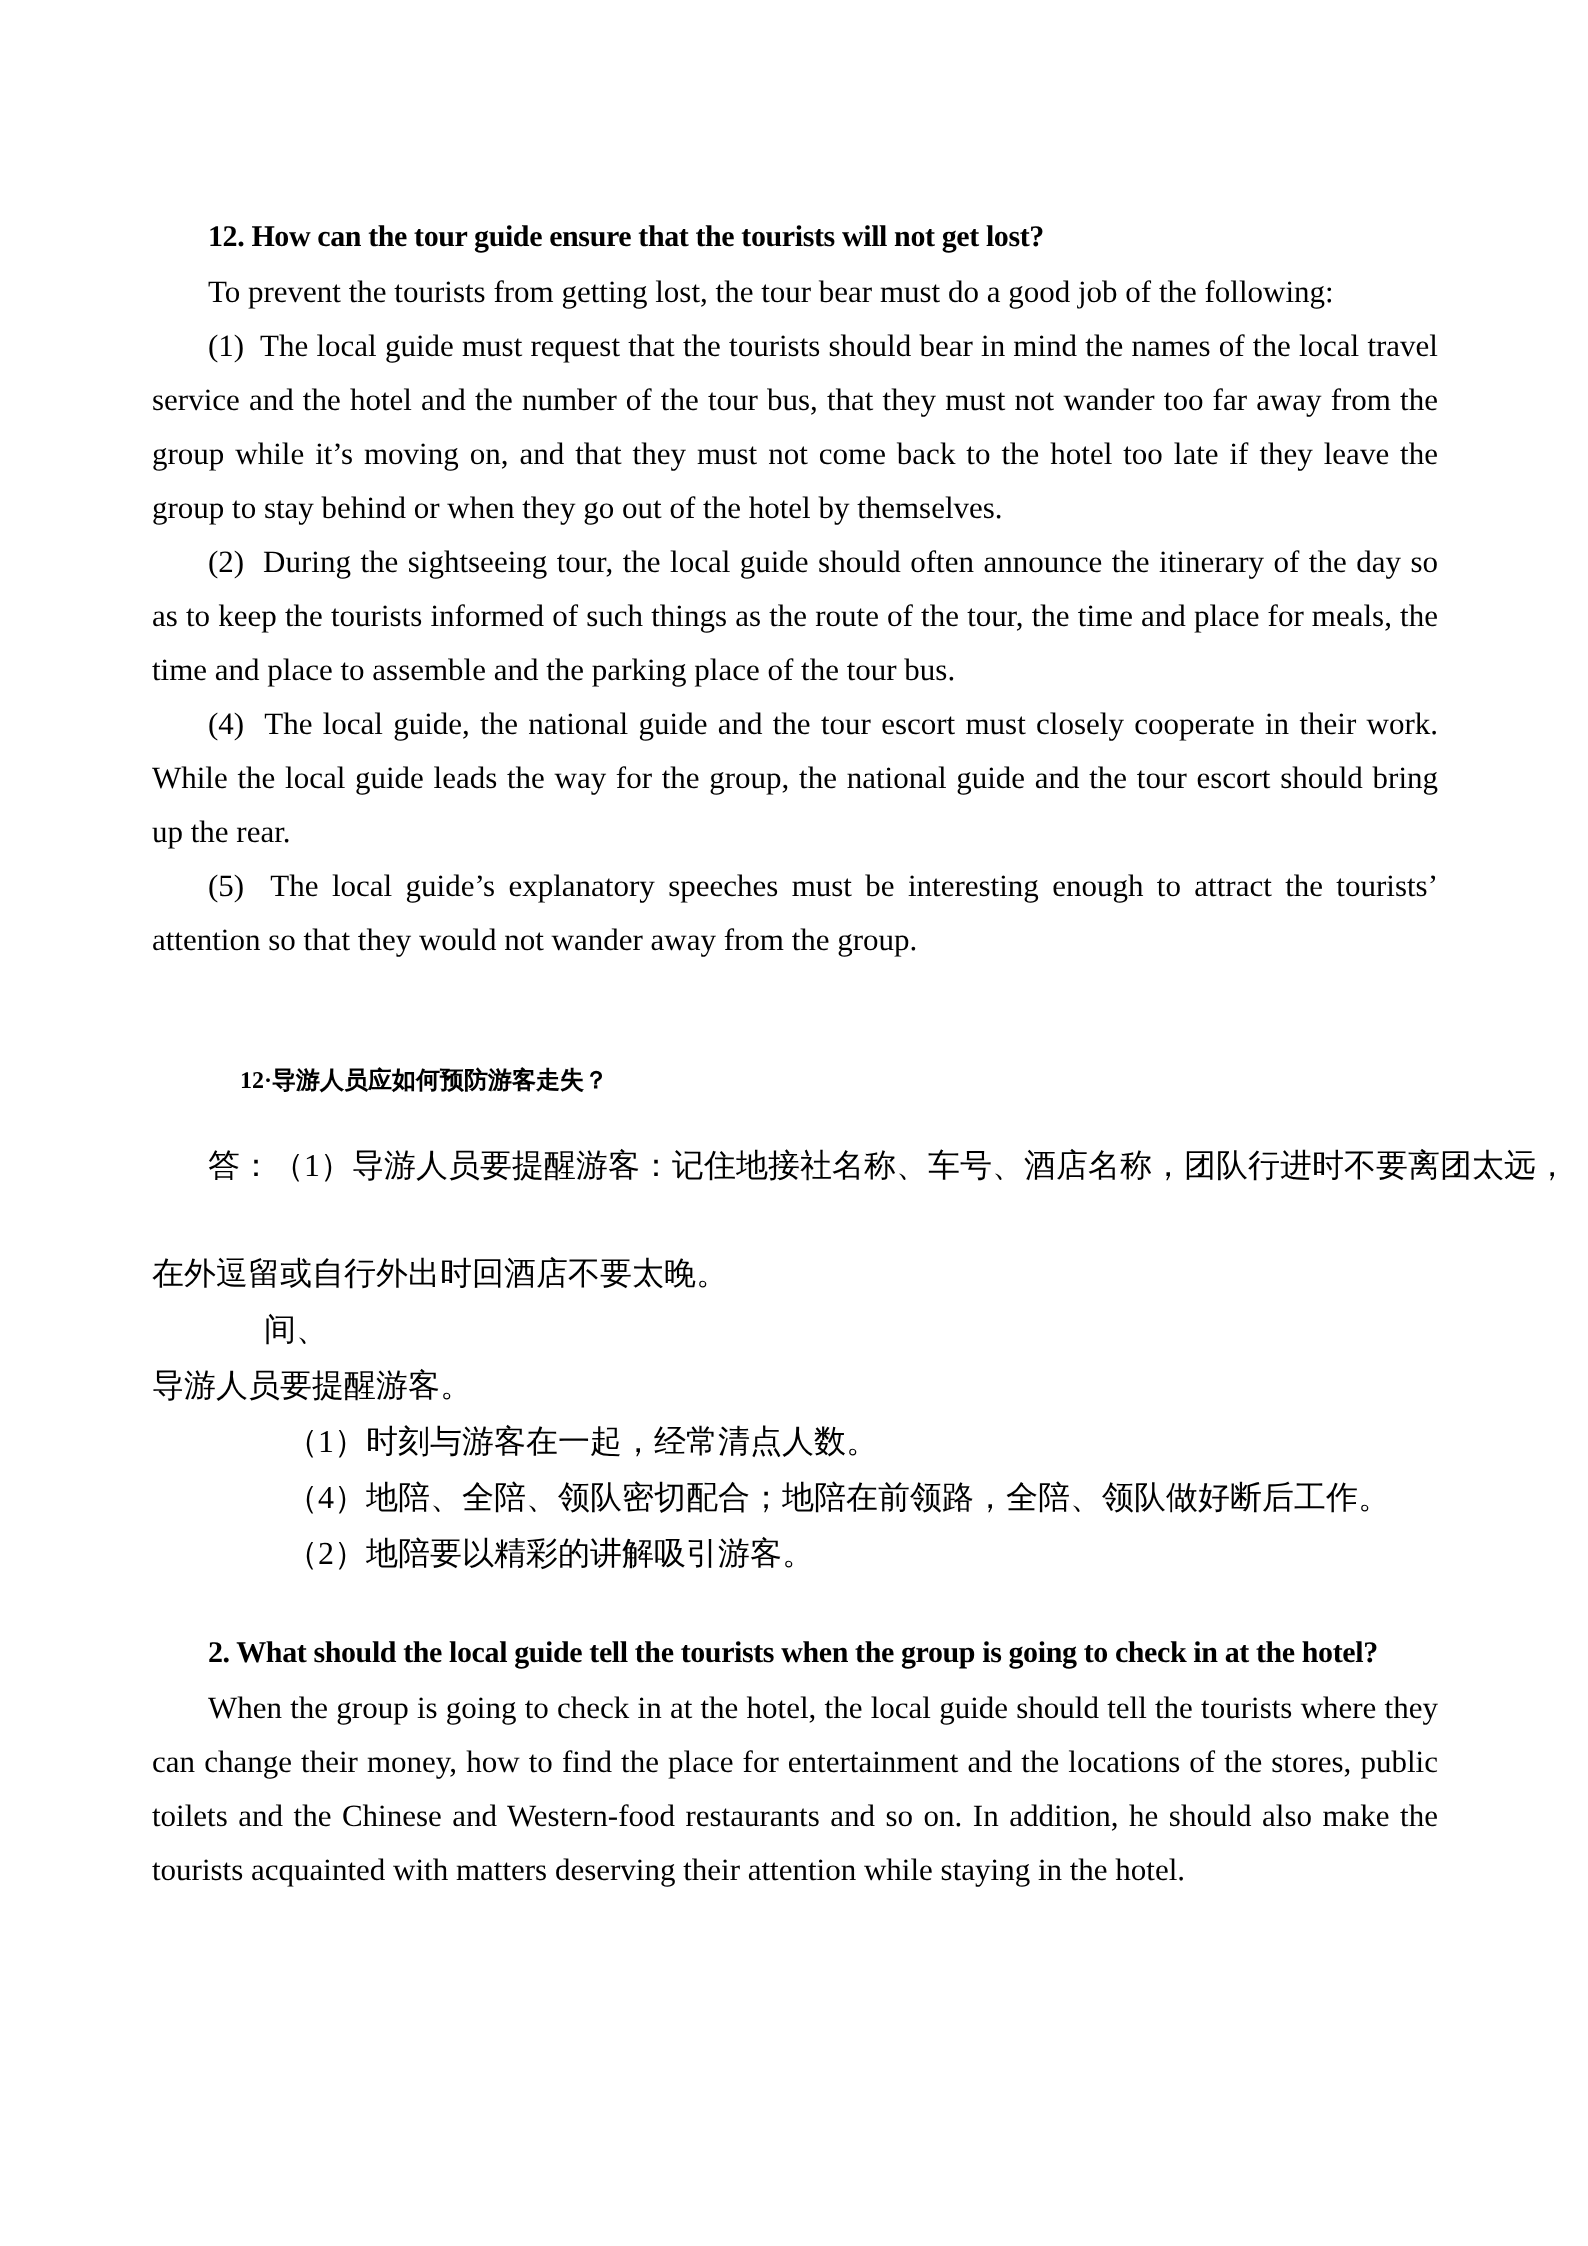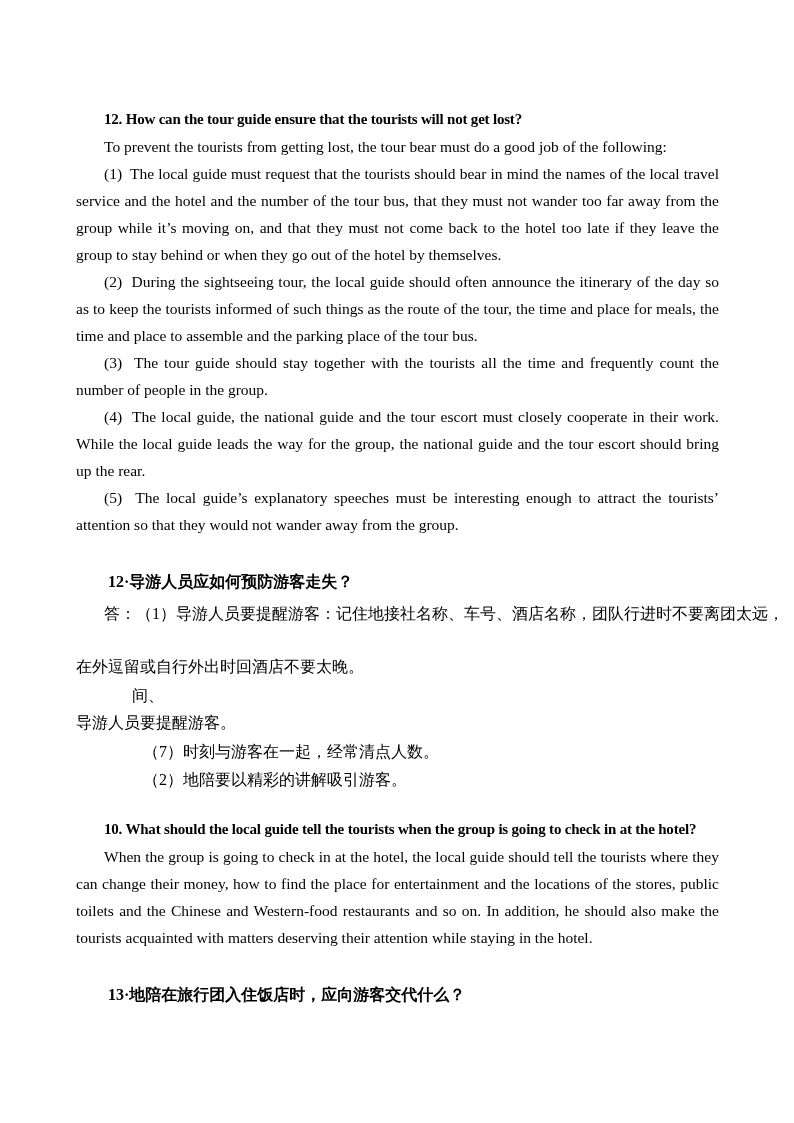--- a/index.html
+++ b/index.html
@@ -34,22 +34,22 @@
   }
   .body-en {
     margin: 0;
     font-size: 15.5px;
     line-height: 27px;
     text-align: justify;
     text-indent: 28px;
   }
   
   .h-zh {
-    margin: 4px;
-    font-size: 16px;
+    margin: 16px;
+    font-size: 12px;
     font-weight: bold;
     line-height: 28px;
     text-indent: 28px;
   }
   .line-zh {
     margin: 0;
     font-size: 16px;
     line-height: 28px;
     white-space: nowrap;
   }
@@ -63,38 +63,37 @@
 </head>
 <body>
 
 <div class="page">
   <div class="content">
 
     <p class="h-en">12. How can the tour guide ensure that the tourists will not get lost?</p>
     <p class="body-en">To prevent the tourists from getting lost, the tour bear must do a good job of the following:</p>
     <p class="body-en">(1)&nbsp; The local guide must request that the tourists should bear in mind the names of the local travel service and the hotel and the number of the tour bus, that they must not wander too far away from the group while it’s moving on, and that they must not come back to the hotel too late if they leave the group to stay behind or when they go out of the hotel by themselves.</p>
     <p class="body-en">(2)&nbsp; During the sightseeing tour, the local guide should often announce the itinerary of the day so as to keep the tourists informed of such things as the route of the tour, the time and place for meals, the time and place to assemble and the parking place of the tour bus.</p>
-    <p class="body-en">(3)&nbsp; The tour guide should stay together with the tourists all the time and frequently count the number of people in the group.</p>
     <p class="body-en">(4)&nbsp; The local guide, the national guide and the tour escort must closely cooperate in their work. While the local guide leads the way for the group, the national guide and the tour escort should bring up the rear.</p>
     <p class="body-en">(5)&nbsp; The local guide’s explanatory speeches must be interesting enough to attract the tourists’ attention so that they would not wander away from the group.</p>
 
     <div class="blank"></div>
 
     <p class="h-zh">12·导游人员应如何预防游客走失？</p>
     <div class="line-zh indent-ans">答：（1）导游人员要提醒游客：记住地接社名称、车号、酒店名称，团队行进时不要离团太远，</div>
     <div class="blank"></div>
     <div class="line-zh flush">在外逗留或自行外出时回酒店不要太晚。</div>
     <div class="line-zh indent-mid">间、</div>
     <div class="line-zh flush">导游人员要提醒游客。</div>
-    <div class="line-zh indent-deep">（7）时刻与游客在一起，经常清点人数。</div>
+    <div class="line-zh indent-deep">（1）时刻与游客在一起，经常清点人数。</div>
+    <div class="line-zh indent-deep">（4）地陪、全陪、领队密切配合；地陪在前领路，全陪、领队做好断后工作。</div>
     <div class="line-zh indent-deep">（2）地陪要以精彩的讲解吸引游客。</div>
 
     <div class="blank-sm"></div>
 
-    <p class="h-en">10. What should the local guide tell the tourists when the group is going to check in at the hotel?</p>
+    <p class="h-en">2. What should the local guide tell the tourists when the group is going to check in at the hotel?</p>
     <p class="body-en">When the group is going to check in at the hotel, the local guide should tell the tourists where they can change their money, how to find the place for entertainment and the locations of the stores, public toilets and the Chinese and Western-food restaurants and so on. In addition, he should also make the tourists acquainted with matters deserving their attention while staying in the hotel.</p>
 
     <div class="blank"></div>
 
-    <p class="h-zh">13·地陪在旅行团入住饭店时，应向游客交代什么？</p>
 
   </div>
 </div>
 
 </body></html>

